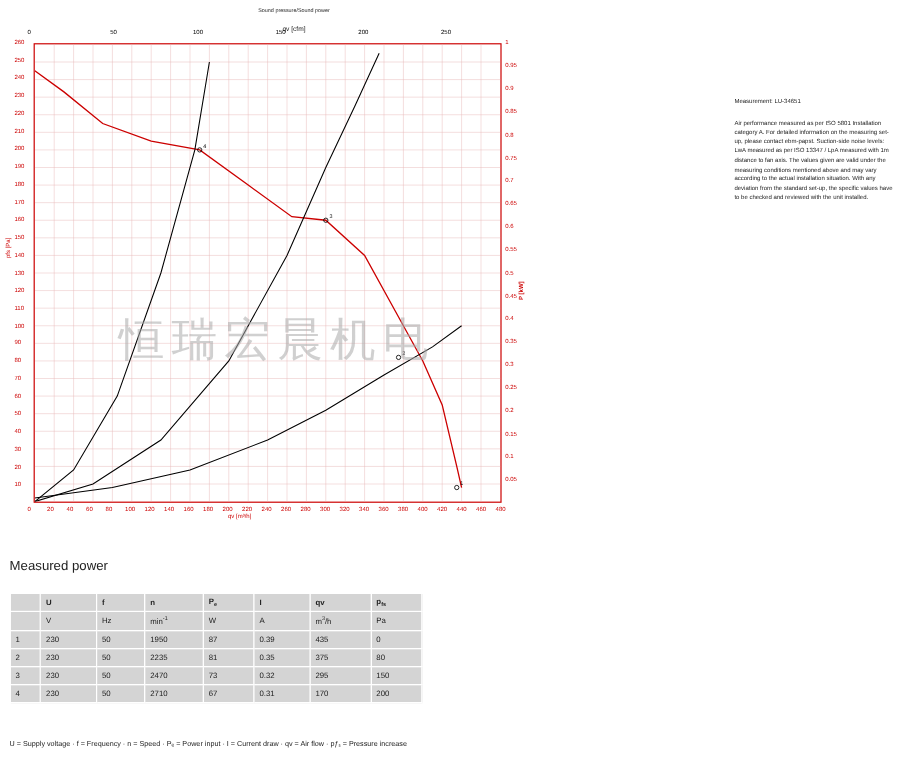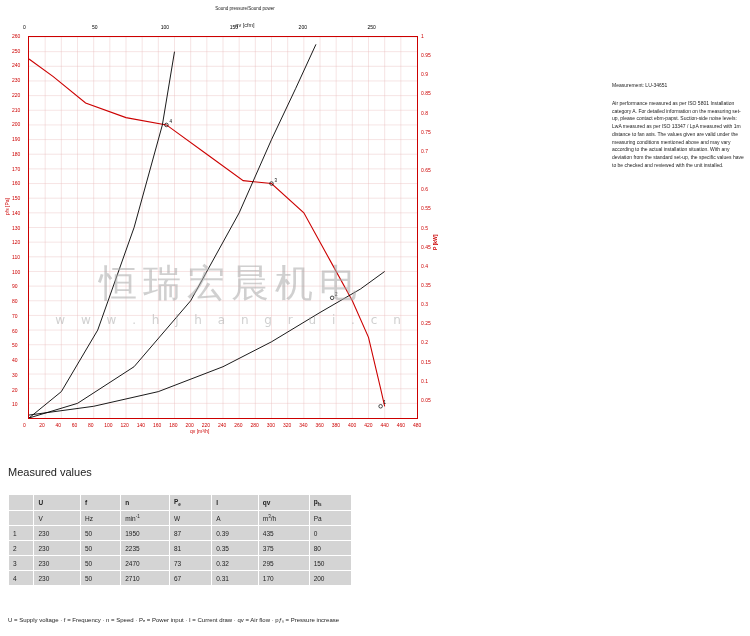--- a/index.html
+++ b/index.html
@@ -325,30 +325,29 @@
         <text x="307.6875" y="260.2076923076923" font-size="4.5" fill="#000" font-family="Liberation Sans, sans-serif">2</text>
         <circle cx="243.75" cy="147.3076923076923" r="1.8" fill="none" stroke="#000" stroke-width="0.7"></circle>
         <text x="246.75" y="145.3076923076923" font-size="4.5" fill="#000" font-family="Liberation Sans, sans-serif">3</text>
         <circle cx="138.125" cy="88.38461538461536" r="1.8" fill="none" stroke="#000" stroke-width="0.7"></circle>
         <text x="141.125" y="86.38461538461536" font-size="4.5" fill="#000" font-family="Liberation Sans, sans-serif">4</text>
       </svg>
   </div>
 
   <div id="watermark">
     <div class="wm1">恒瑞宏晨机电</div>
-    <div class="wm2">w w w . h j h a n g r u i . c n</div>
   </div>
 </div>
 
 <div id="notes">
   <div class="meas">Measurement: LU-34651</div>
   <div>Air performance measured as per ISO 5801 Installation category A. For detailed information on the measuring set-up, please contact ebm-papst. Suction-side noise levels: LwA measured as per ISO 13347 / LpA measured with 1m distance to fan axis. The values given are valid under the measuring conditions mentioned above and may vary according to the actual installation situation. With any deviation from the standard set-up, the specific values have to be checked and reviewed with the unit installed.</div>
 </div>
 
-<div id="mv-title">Measured values</div>
+<div id="mv-title">Measured power</div>
 
 <table id="mv-table">
   <colgroup>
     <col class="c0">
       <col class="c1">
       <col class="c2">
       <col class="c3">
     <col class="c4">
       <col class="c5">
       <col class="c6">

